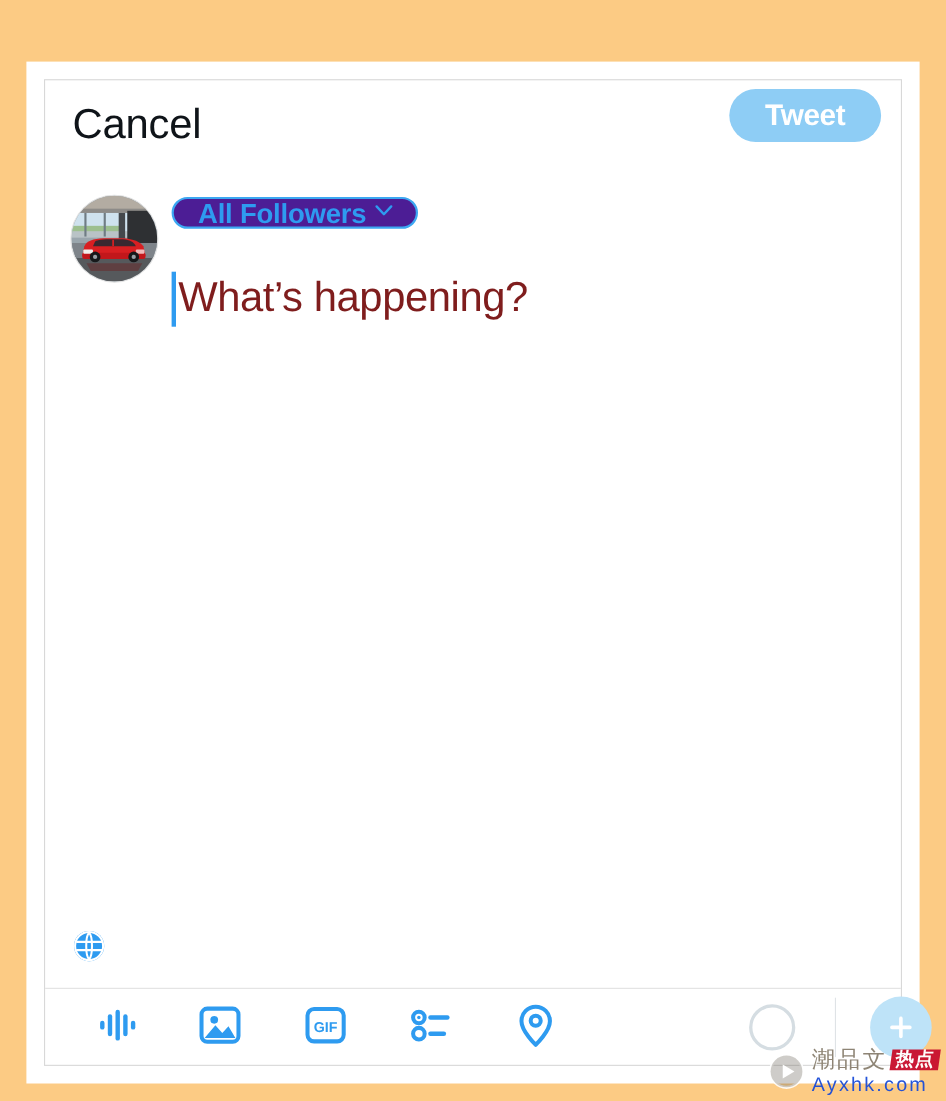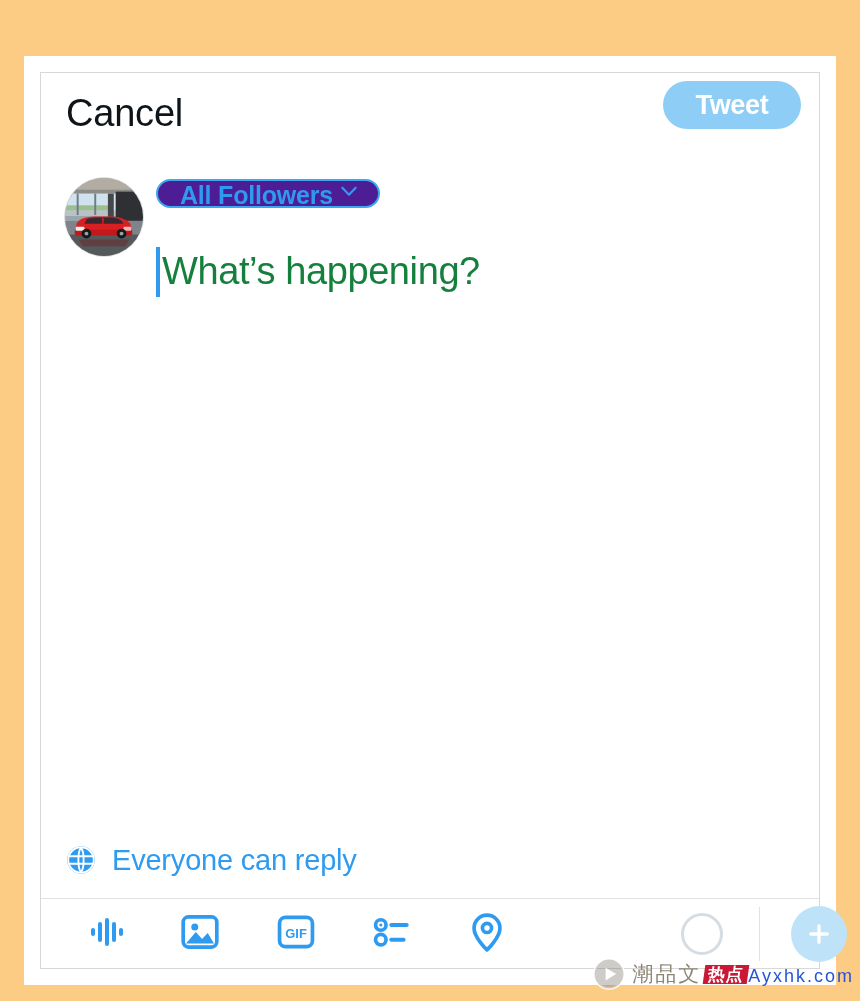--- a/index.html
+++ b/index.html
@@ -137,21 +137,21 @@
   #text-caret {
     width: 4px;
     height: 50px;
     background: #2E9BF0;
     margin-top: 4px;
     flex: 0 0 4px;
   }
   #tweet-placeholder {
     font-size: 38px;
     line-height: 56px;
-    color: #15803d;
+    color: #7f1d1d;
     letter-spacing: -0.4px;
     margin-left: 2px;
     font-family: "Liberation Sans", sans-serif;
     white-space: nowrap;
   }
 
   
   #reply-scope-row {
     flex: 0 0 auto;
     height: 76px;
@@ -237,20 +237,21 @@
     bottom: 4px;
     height: 46px;
     display: flex;
     align-items: center;
     gap: 6px;
     opacity: 0.96;
   }
   #watermark-play { width: 34px; height: 34px; display: block; flex: 0 0 34px; }
   #watermark-textblock {
     display: flex;
+    flex-direction: column;
     line-height: 1;
   }
   #watermark-row1 {
     display: flex;
     align-items: center;
     gap: 3px;
   }
   #watermark-cn {
     font-size: 21px;
     color: #8a8070;
@@ -345,21 +346,20 @@
     <div id="reply-scope-row">
       <span>
         <svg id="globe-icon" viewBox="0 0 24 24" xmlns="http://www.w3.org/2000/svg">
           <circle cx="12" cy="12" r="11" fill="#2E9BF0"></circle>
           <path d="M12 2.4 C9.2 5 9.2 19 12 21.6" fill="none" stroke="#ffffff" stroke-width="1.5"></path>
           <path d="M12 2.4 C14.8 5 14.8 19 12 21.6" fill="none" stroke="#ffffff" stroke-width="1.5"></path>
           <path d="M2.6 9 H21.4 M2.6 15 H21.4" stroke="#ffffff" stroke-width="1.5" fill="none"></path>
           <circle cx="12" cy="12" r="10.2" fill="none" stroke="#ffffff" stroke-width="1.5"></circle>
         </svg>
       </span>
-      <span id="reply-scope-label">Everyone can reply</span>
     </div>
 
     <div id="compose-toolbar">
 
       <button class="tool-btn" id="tool-audio">
         <svg width="42" height="42" viewBox="0 0 42 42" xmlns="http://www.w3.org/2000/svg">
           <g fill="#2E9BF0">
             <rect x="5" y="17" width="4" height="8" rx="2"></rect>
             <rect x="12" y="11" width="4" height="20" rx="2"></rect>
             <rect x="19" y="7" width="4" height="28" rx="2"></rect>

